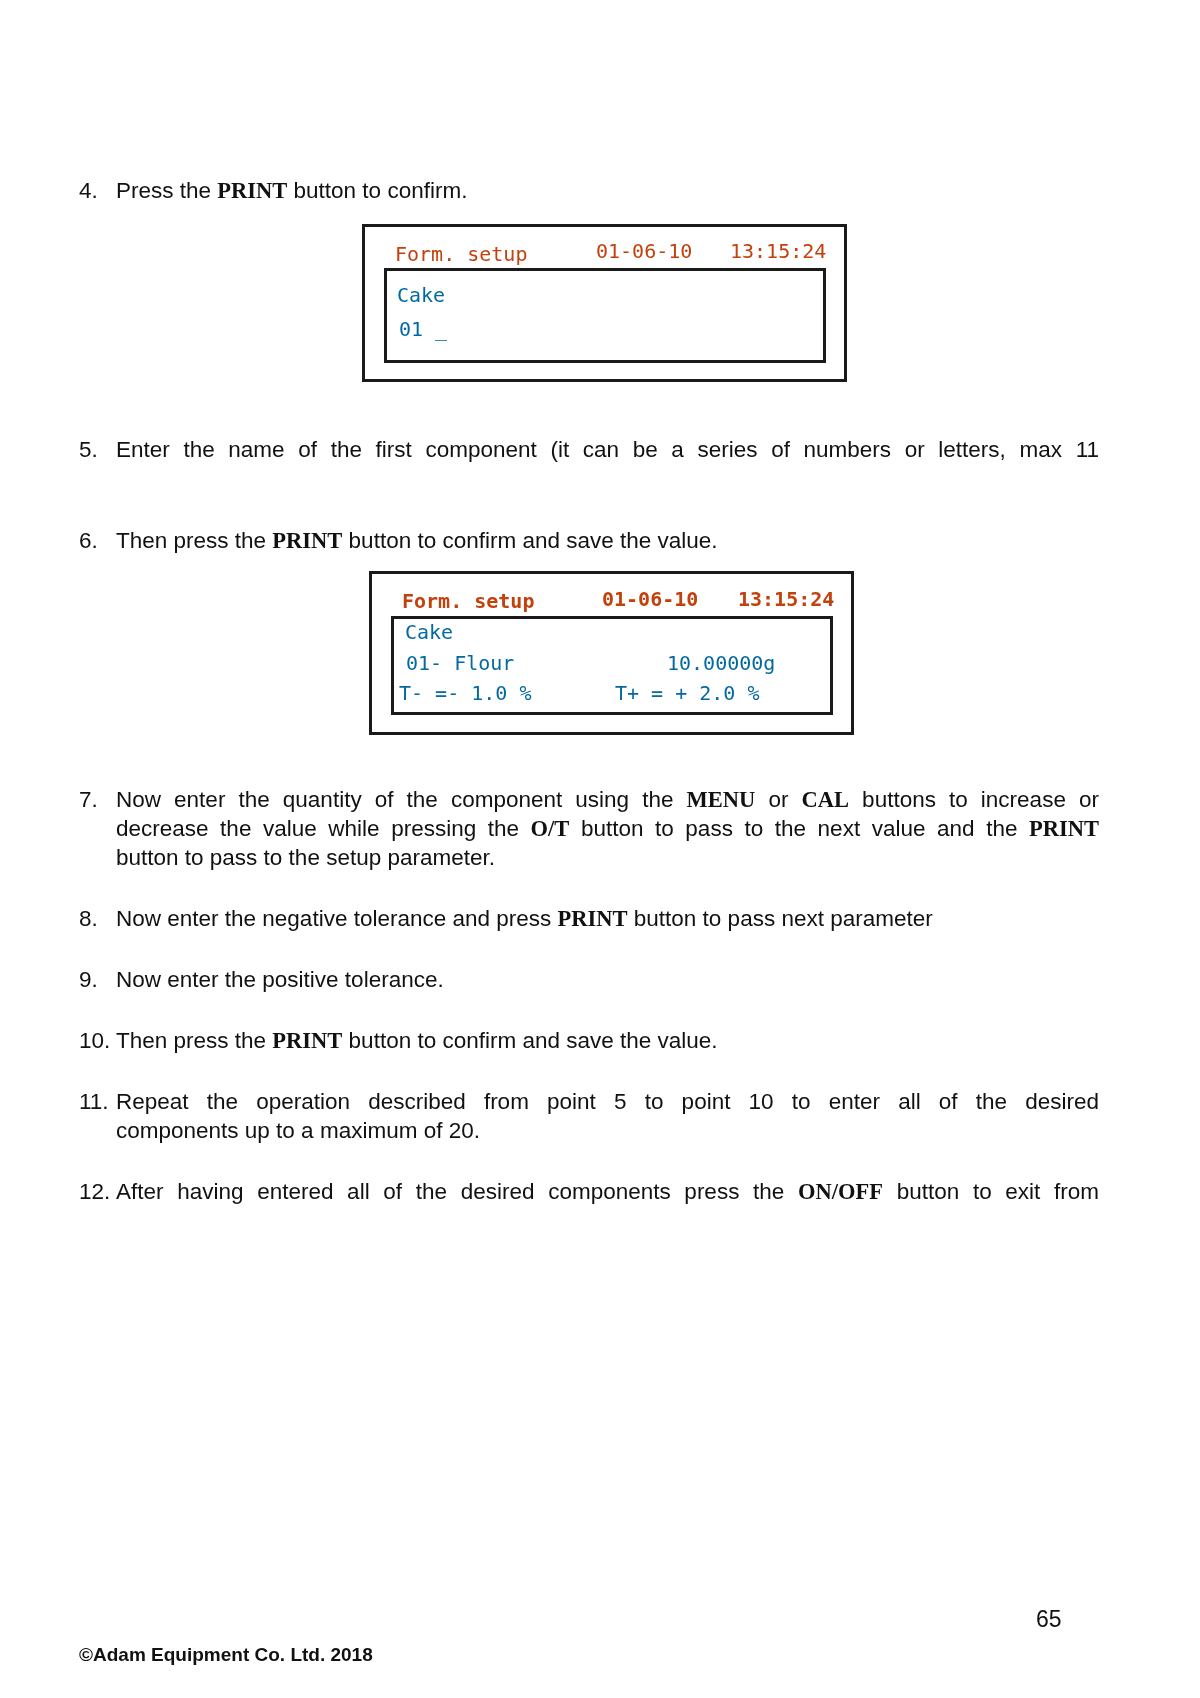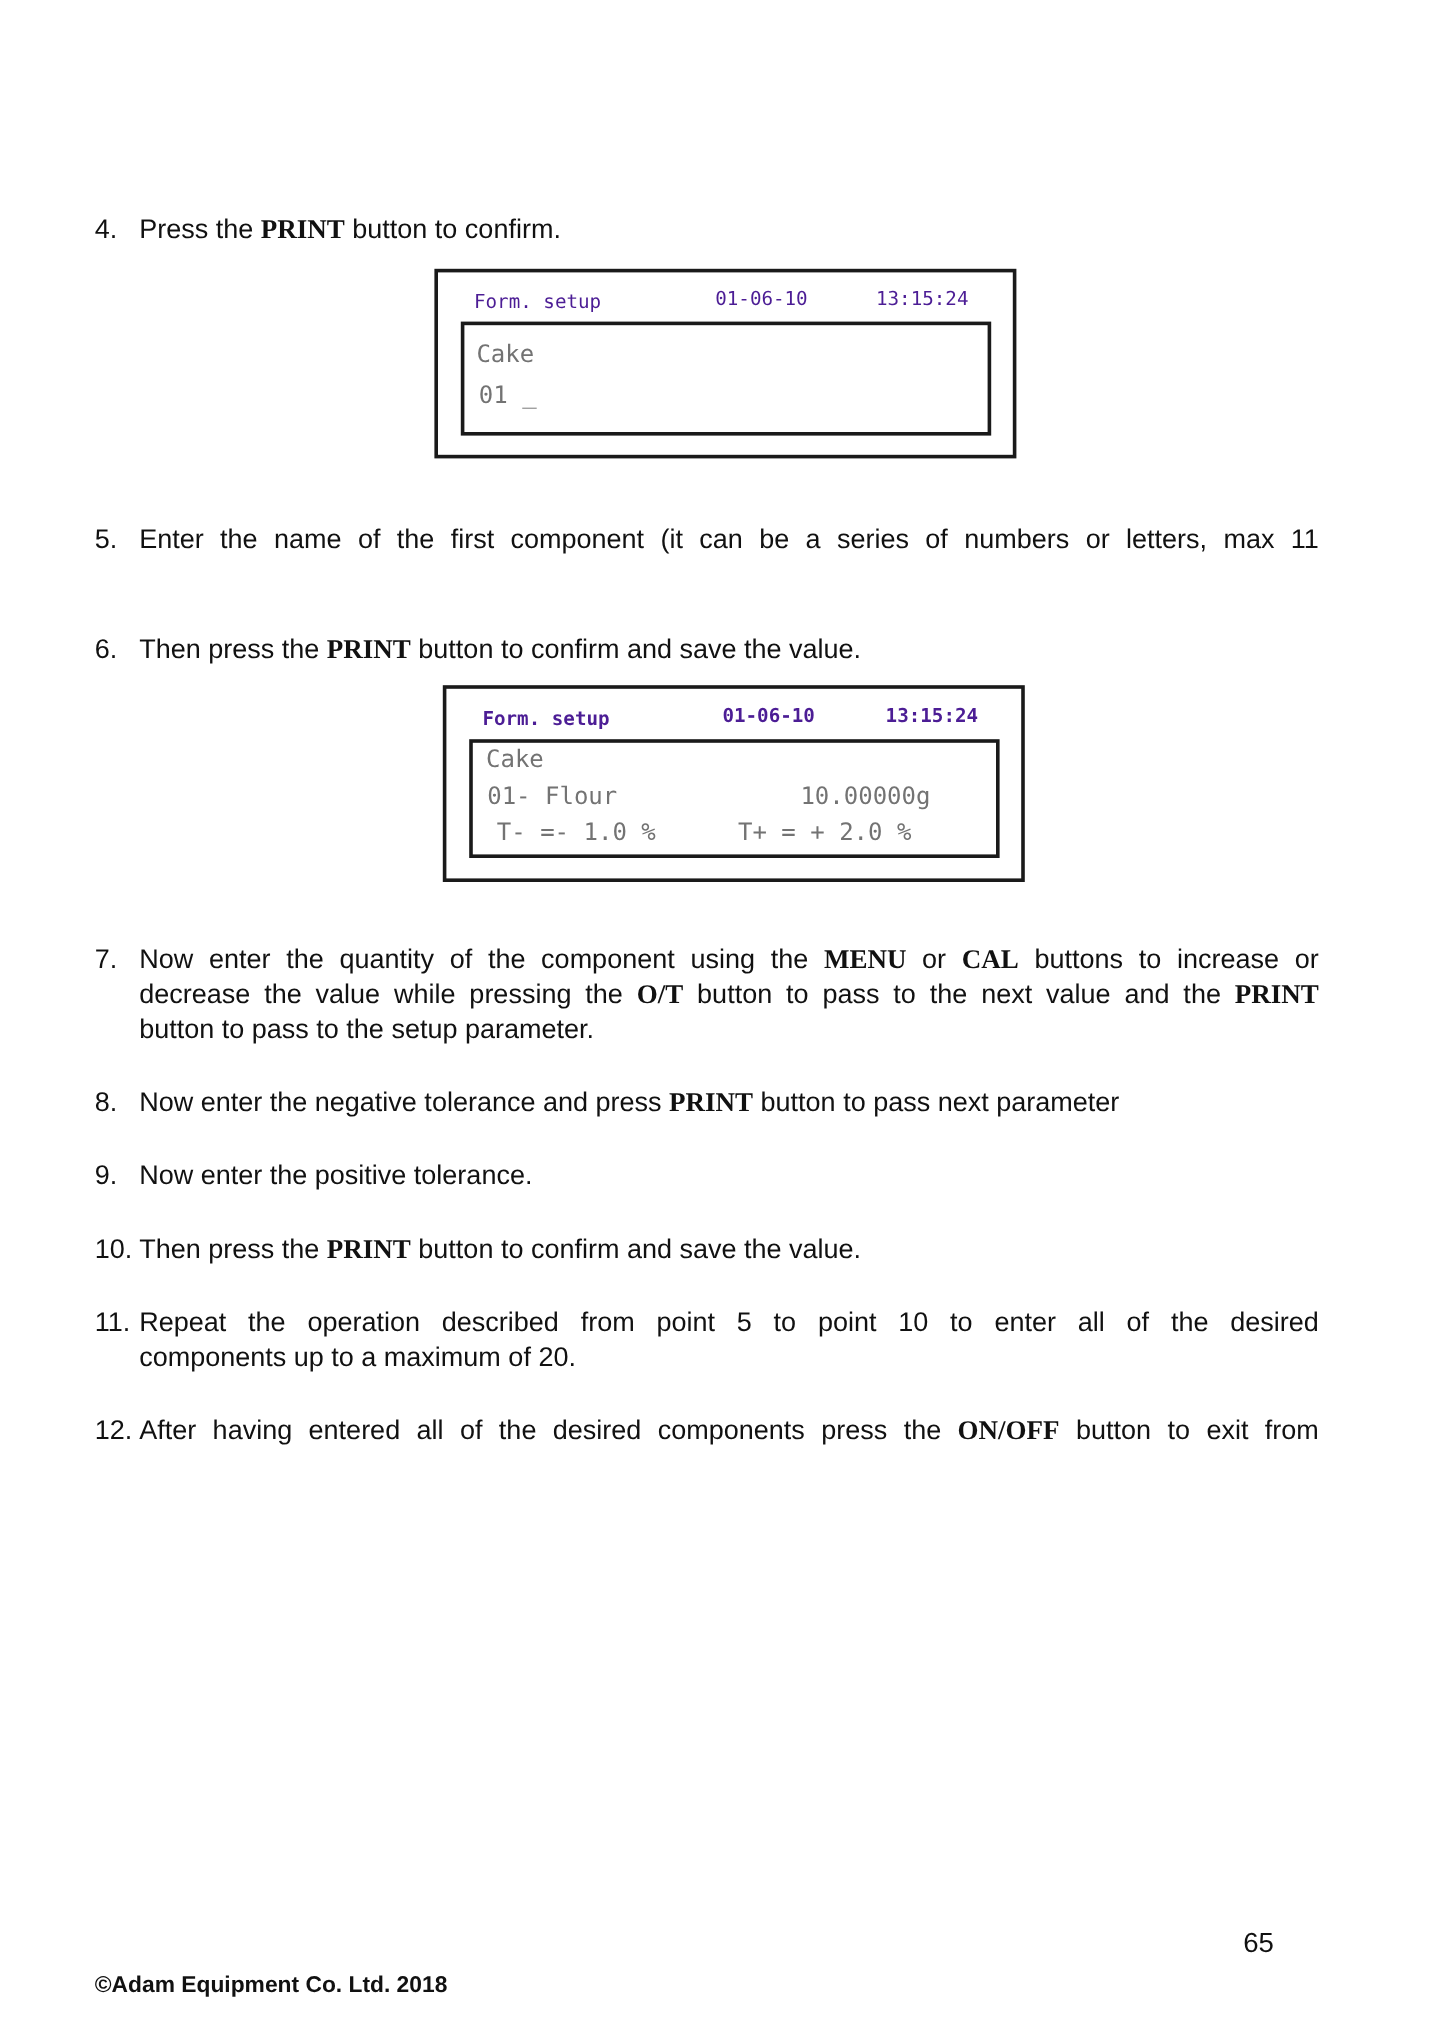--- a/index.html
+++ b/index.html
@@ -4,23 +4,23 @@
 <style>
   html, body { margin: 0; padding: 0; background: #ffffff; }
   body { width: 1200px; height: 1698px; position: relative; overflow: hidden; color: #111; font-family: "Liberation Sans", sans-serif; }
   .item { position: absolute; left: 79px; width: 1020px; font-size: 22.5px; line-height: 29px; }
   .num { position: absolute; left: 0; top: 0; }
   .txt { position: absolute; left: 37px; right: 0; top: 0; text-align: justify; }
   .txt .line { display: block; white-space: nowrap; }
   .txt .line.just { text-align: justify; text-align-last: justify; white-space: normal; }
   b { font-weight: bold; font-family: Liberation Serif, serif; }
   .lcd { position: absolute; border: 3px solid #1a1a1a; background: #fff; font-family: "DejaVu Sans Mono", monospace; }
-  .lcd .hdr { position: absolute; font-size: 16px; color: #4c1d95; white-space: pre; }
+  .lcd .hdr { position: absolute; font-size: 20px; color: #c2410c; white-space: pre; }
   .lcd .inner { position: absolute; border: 3px solid #1a1a1a; }
-  .lcd .row { position: absolute; font-size: 20px; color: #737373; white-space: pre; }
+  .lcd .row { position: absolute; font-size: 20px; color: #0369a1; white-space: pre; }
   .footer-left { position: absolute; left: 79px; top: 1611px; font-size: 19px; font-weight: bold; margin-top: 33px; }
   .footer-right { position: absolute; left: 1036px; top: 1606px; font-size: 23px; }
 </style>
 </head>
 <body>
 
 <div class="item" style="top:176px;">
     <span class="num">4.</span>
     <div class="txt">
       <span class="line">Press the <b>PRINT</b> button to confirm.</span>
@@ -89,19 +89,19 @@
 </div>
 
 <div class="lcd" style="left:369px; top:571px; width:479px; height:158px;">
   <span class="hdr" style="left:30px; top:15px; font-weight:bold;">Form. setup</span>
   <span class="hdr" style="left:230px; top:13px; font-weight:bold;">01-06-10</span>
   <span class="hdr" style="left:366px; top:13px; font-weight:bold;">13:15:24</span>
   <div class="inner" style="left:19px; top:42px; width:436px; height:93px;">
     <span class="row" style="left:11px; top:1px;">Cake</span>
     <span class="row" style="left:12px; top:32px;">01- Flour</span>
     <span class="row" style="left:273px; top:32px;">10.00000g</span>
-    <span class="row" style="left:20px; top:62px;text-align:center;">T- =- 1.0 %</span>
+    <span class="row" style="left:5px; top:62px;text-align:center;">T- =- 1.0 %</span>
     <span class="row" style="left:221px; top:62px;">T+ = + 2.0 %</span>
   </div>
 </div>
 
 <div class="footer-left">©Adam Equipment Co. Ltd. 2018</div>
 <div class="footer-right">65</div>
 
 </body></html>

